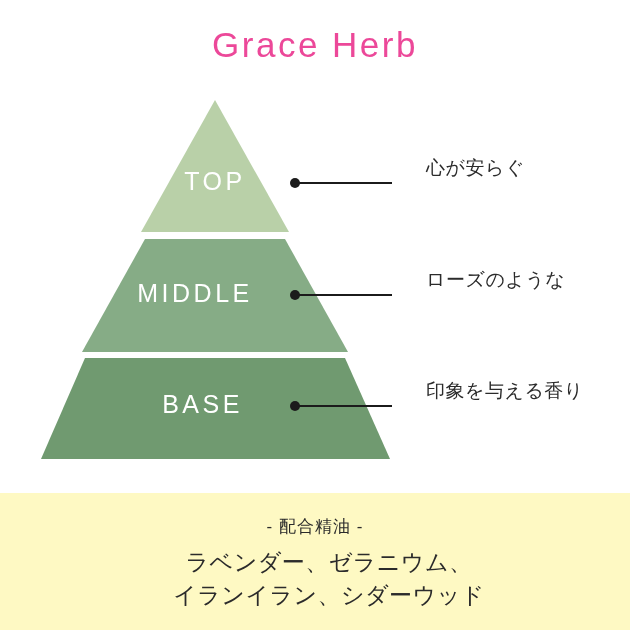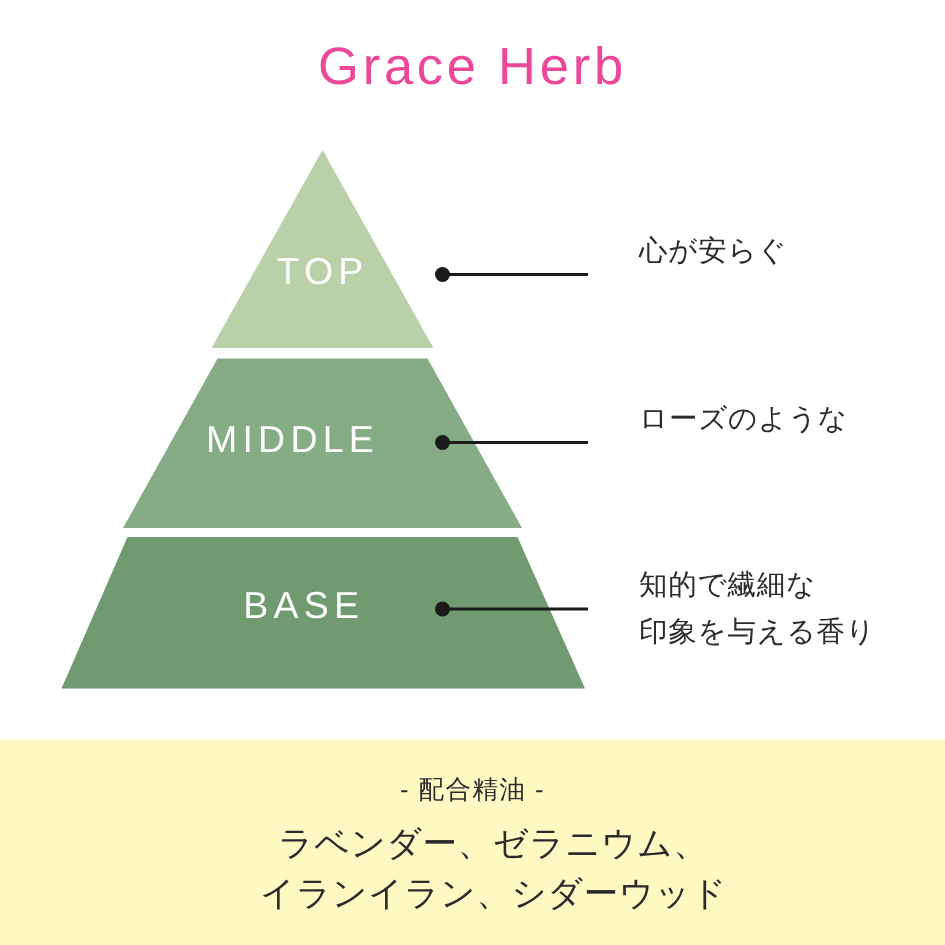--- a/index.html
+++ b/index.html
@@ -168,21 +168,20 @@
 
   <div class="annotation" id="annotation-top">
     <span class="ln">心が安らぐ</span>
   </div>
 
   <div class="annotation" id="annotation-middle">
     <span class="ln">ローズのような</span>
   </div>
 
   <div class="annotation" id="annotation-base">
-    <span class="ln">知的で繊細な</span>
     <span class="ln">印象を与える香り</span>
   </div>
 
   <div id="footer">
     <div id="footer-heading">- 配合精油 -</div>
     <div id="footer-oils">
       <span class="ln">ラベンダー、ゼラニウム、</span>
       <span class="ln">イランイラン、シダーウッド</span>
     </div>
   </div>

